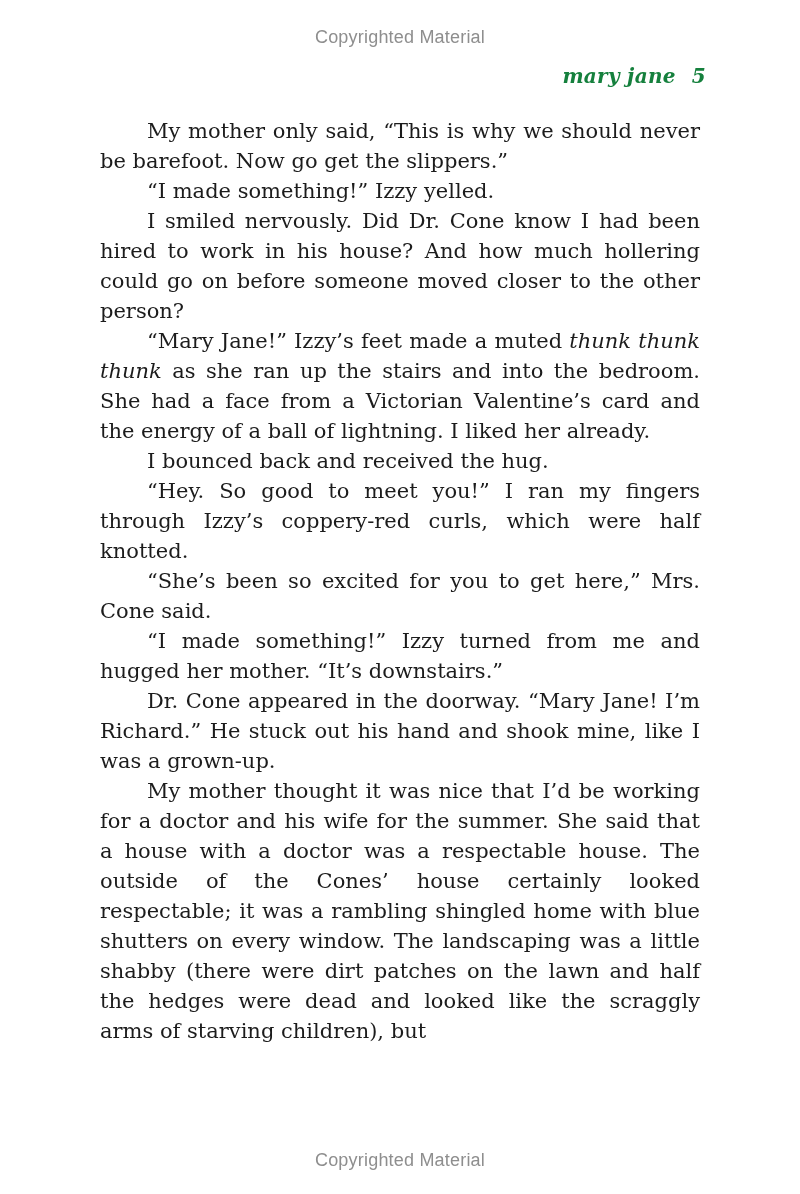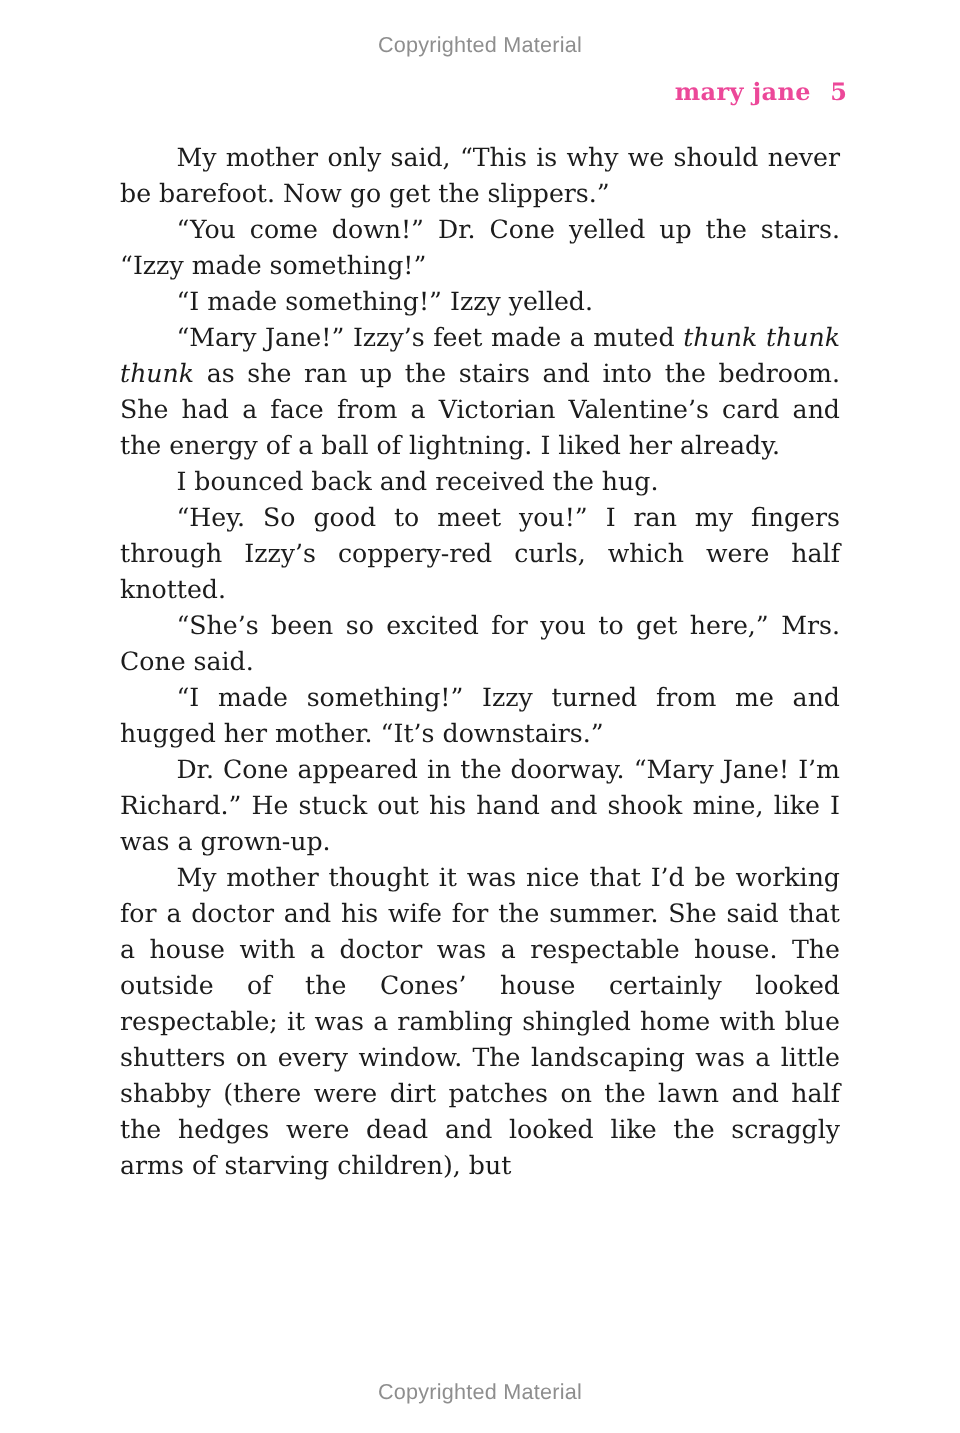--- a/index.html
+++ b/index.html
@@ -58,28 +58,28 @@
     font-style: italic;
   }
 </style>
 </head>
 <body>
 
 <div class="page" style="background: rgb(255, 255, 255);">
 
   <div class="notice top" style="color: rgb(142, 142, 142);">Copyrighted Material</div>
 
-  <div class="running-header" style="color: #ec4899;">
+  <div class="running-header" style="color: #15803d; font-style: italic;">
     <span>mary jane</span><span class="pagenum">5</span>
   </div>
 
   <div class="body-text" style="color: rgb(28, 28, 28);">
       <p><span>My mother only said, “This is why we should never be barefoot. Now go get the slippers.”</span></p>
-      <p><span>“You come down!” Dr. Cone yelled up the stairs. “Izzy made something!”</span></p>
       <p><span>“I made something!” Izzy yelled.</span></p>
+      <p><span>I smiled nervously. Did Dr. Cone know I had been hired to work in his house? And how much hollering could go on before someone moved closer to the other person?</span></p>
       <p><span>“Mary Jane!” Izzy’s feet made a muted </span><em>thunk thunk thunk</em><span> as she ran up the stairs and into the bedroom. She had a face from a Victorian Valentine’s card and the energy of a ball of lightning. I liked her already.</span></p>
       <p><span>I bounced back and received the hug.</span></p>
       <p><span>“Hey. So good to meet you!” I ran my fingers through Izzy’s coppery-red curls, which were half knotted.</span></p>
       <p><span>“She’s been so excited for you to get here,” Mrs. Cone said.</span></p>
       <p><span>“I made something!” Izzy turned from me and hugged her mother. “It’s downstairs.”</span></p>
       <p><span>Dr. Cone appeared in the doorway. “Mary Jane! I’m Richard.” He stuck out his hand and shook mine, like I was a grown-up.</span></p>
       <p><span>My mother thought it was nice that I’d be working for a doctor and his wife for the summer. She said that a house with a doctor was a respectable house. The outside of the Cones’ house certainly looked respectable; it was a rambling shingled home with blue shutters on every window. The landscaping was a little shabby (there were dirt patches on the lawn and half the hedges were dead and looked like the scraggly arms of starving children), but</span></p>
     </div>
 
   <div class="notice bottom" style="color: rgb(142, 142, 142);">Copyrighted Material</div>

